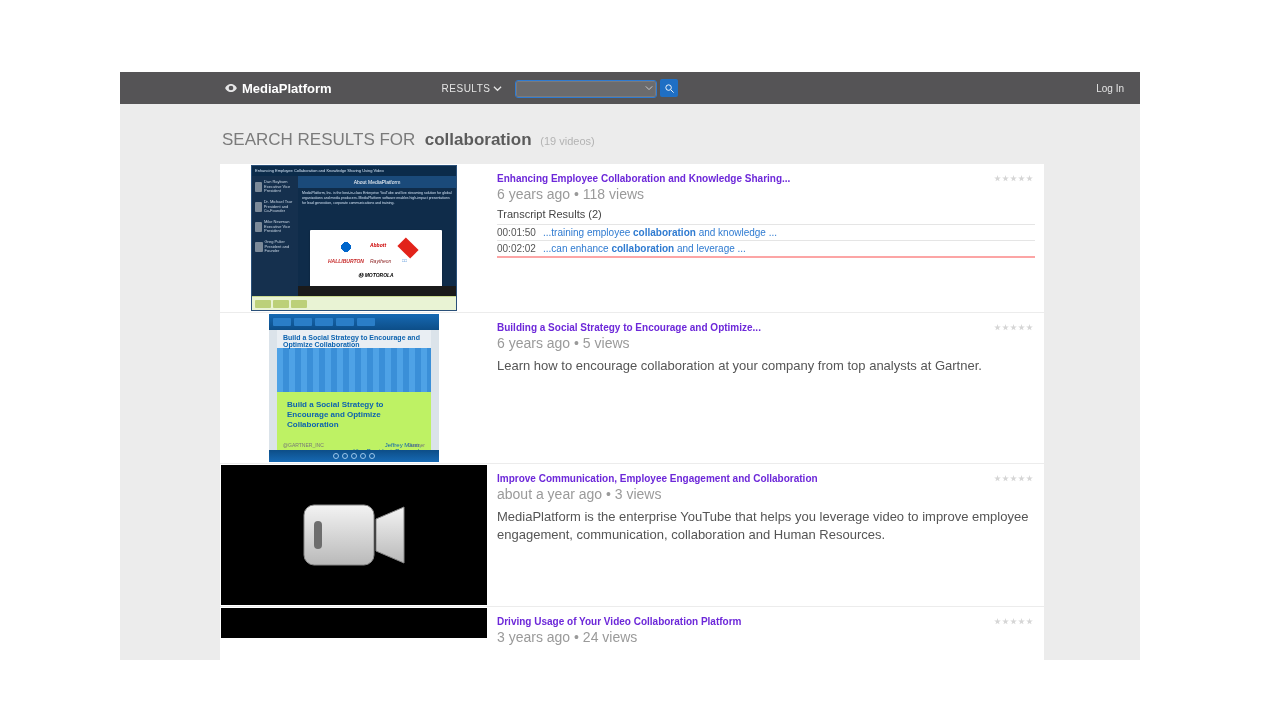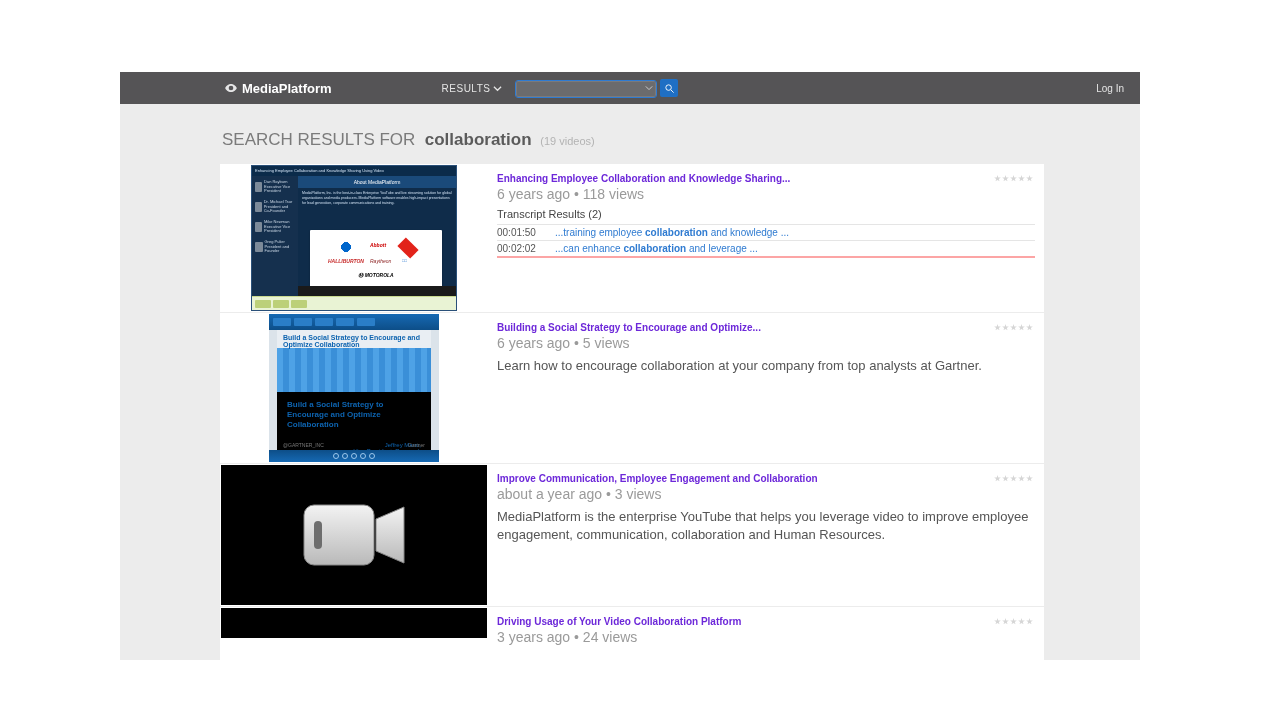--- a/index.html
+++ b/index.html
@@ -28,21 +28,21 @@
   .row:nth-child(3) .thumbwrap .thumb { width: 266px; }
   .row:nth-child(3) .thumbwrap { padding: 0; }
   .meta { flex: 1; padding: 8px 8px 8px 10px; position: relative; }
   .title { font-size: 10px; color: #6d28d9; font-weight: 600; margin-bottom: 2px; }
   .sub { font-size: 14px; color: #9a9a9a; margin-bottom: 6px; }
   .desc { font-size: 13px; color: #555; line-height: 1.35; }
   .stars { position: absolute; right: 10px; top: 10px; display: flex; gap: 1px; }
   .stars span { width: 7px; height: 7px; background: #d6d6d6; clip-path: polygon(50% 0%, 61% 35%, 98% 35%, 68% 57%, 79% 91%, 50% 70%, 21% 91%, 32% 57%, 2% 35%, 39% 35%); }
   .tr-head { font-size: 11px; color: #444; margin: 2px 0 4px 0; }
   .tr-table { width: 100%; font-size: 10px; }
-  .tr-row { display: flex; border-top: 1px solid #e5e5e5; padding: 2px 0; gap: 12px; }
+  .tr-row { display: flex; border-top: 1px solid #e5e5e5; padding: 2px 0; }
   .tr-row:last-child { border-bottom: 2px solid #fca5a5; }
   .tr-time { width: 46px; color: #555; }
   .tr-text { color: #2f7bd1; }
   .tr-text b { font-weight: bold; }
 
   
   .t1 { height: 146px; background: #1d3a5c; position: relative; border: 1px solid #2a5079; }
   .t1 .bar { height: 10px; background: #0b2b4a; font-size: 4px; color: #cfe0f2; padding-left: 3px; line-height: 10px; }
   .t1 .side { position: absolute; left: 0; top: 10px; width: 46px; bottom: 14px; background: #15304e; }
   .t1 .side .p { height: 18px; margin: 2px 3px; display:flex; align-items:center; }
@@ -55,21 +55,21 @@
   .t1 .card i { display:inline-block; }
   .t1 .footer { position:absolute; left:0; right:0; bottom:0; height:14px; background:#e9f3d4; border-top:1px solid #c9d98f; display:flex; align-items:center; padding:0 3px; }
   .t1 .footer i { width:16px; height:8px; background:#bcd079; margin-right:2px; border-radius:1px; }
   .t1 .ctrl { position:absolute; right:0; bottom:14px; left:46px; height:10px; background:#1a1a1a; }
 
   .t2 { height: 148px; background:#fff; border:8px solid #dbe3ea; border-top-width:16px; border-bottom-width:12px; position:relative; }
   .t2 .top { position:absolute; left:-8px; right:-8px; top:-16px; height:16px; background:linear-gradient(#1669b3,#0d4e88); display:flex; align-items:center; padding:0 4px; gap:3px;}
   .t2 .top i { width:18px; height:8px; background:#2a7ec8; border-radius:1px; }
   .t2 .bot { position:absolute; left:-8px; right:-8px; bottom:-12px; height:12px; background:linear-gradient(#0d4e88,#1669b3); display:flex; align-items:center; justify-content:center; gap:3px;}
   .t2 .bot i { width:6px; height:6px; border:1px solid #9cc6ea; border-radius:50%; }
-  .t2 .body { position:absolute; inset:0; background:#000000; }
+  .t2 .body { position:absolute; inset:0; background:#bef264; }
   .t2 .hline { font-size:7px; font-weight:bold; color:#0d63af; padding:4px 6px 0 6px; background:#e9eef3; }
   .t2 .bg { height:44px; background:repeating-linear-gradient(90deg,#4ea2e6 0 6px,#3a8fd8 6px 12px); }
   .t2 .main { padding:8px 10px; }
   .t2 .main h4 { font-size:8px; color:#0d63af; font-weight:bold; line-height:1.25; }
   .t2 .who { text-align:right; font-size:6px; color:#0d63af; padding:4px 10px 0 0; }
   .t2 .foot { position:absolute; bottom:0; left:0; right:0; font-size:5px; color:#777; padding:2px 6px; display:flex; justify-content:space-between;}
 
   .t3 { width: 266px; height: 140px; background:#000; display:flex; align-items:center; justify-content:center; }
   .t3 svg { }
 

